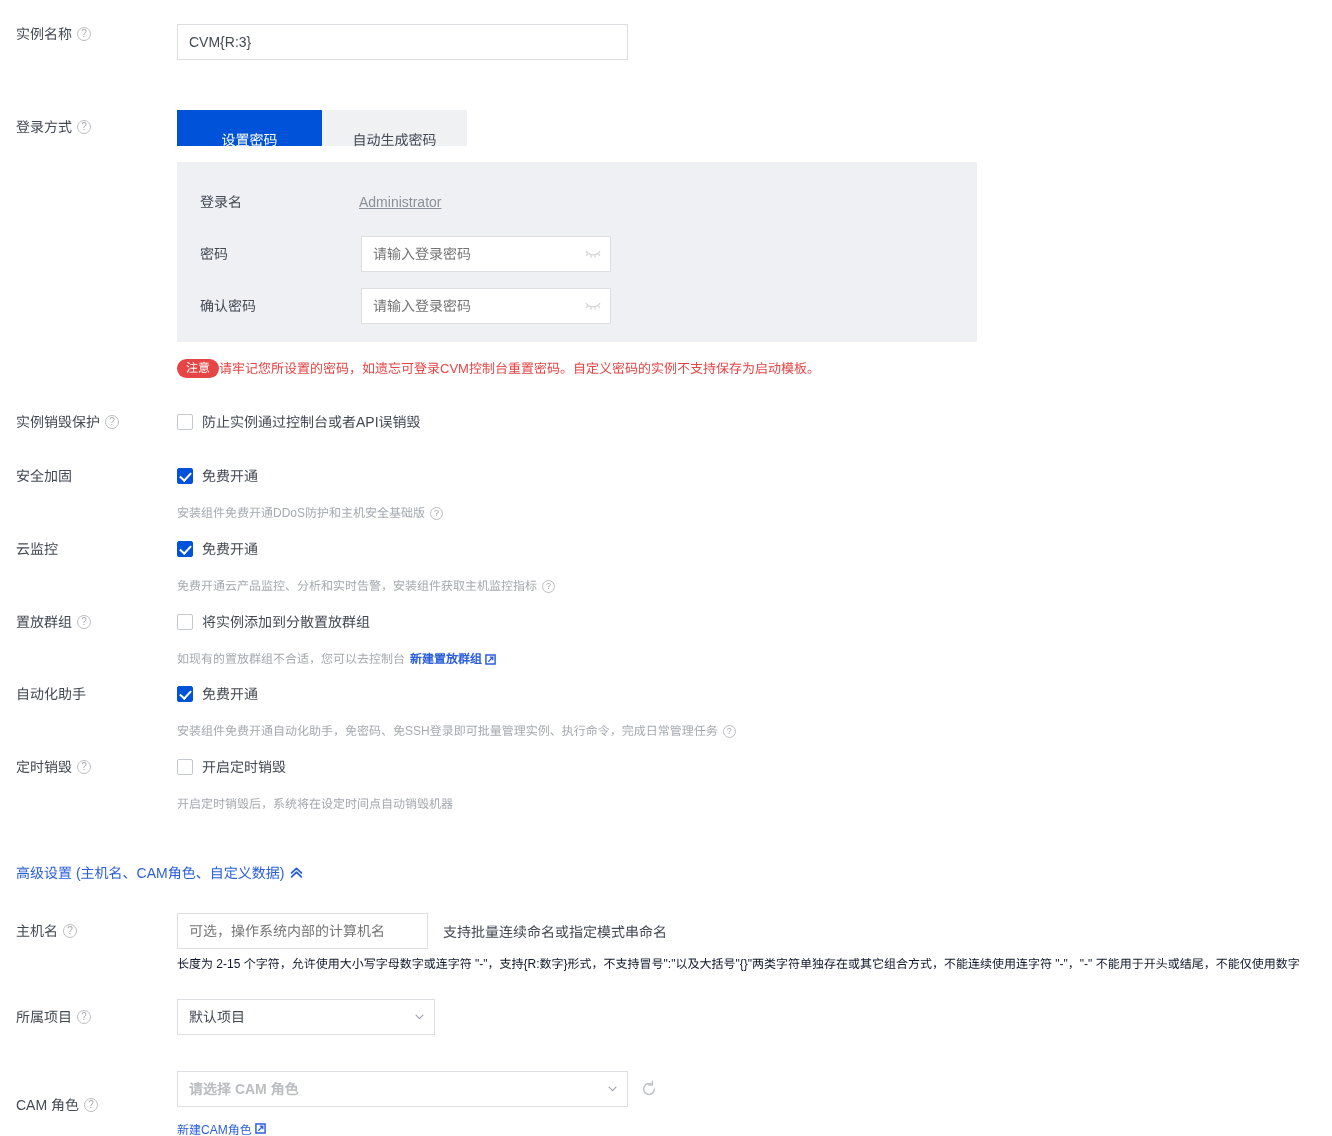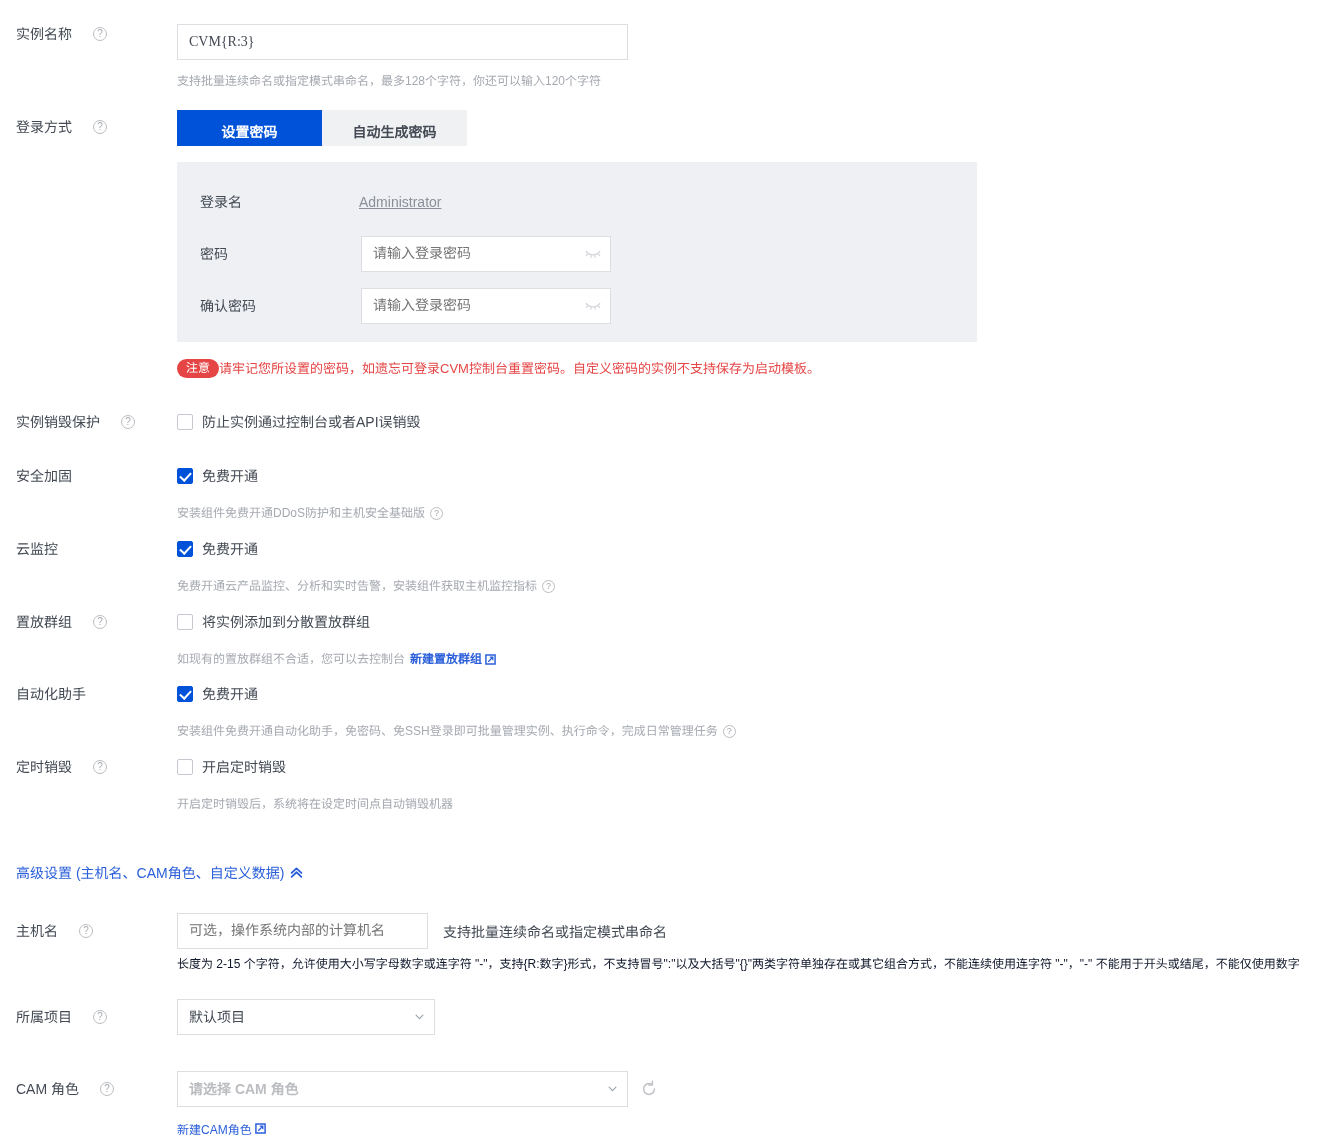--- a/index.html
+++ b/index.html
@@ -13,55 +13,55 @@
     overflow: hidden;
   }
   .page { position: relative; width: 1332px; height: 1136px; }
 
   
   .row { position: absolute; left: 0; width: 1332px; }
   .label {
     position: absolute; left: 16px; top: 0;
     font-size: 14px; color: #444a54; line-height: 20px;
     white-space: nowrap;
-    display: flex; align-items: center; gap: 21px;
+    display: flex; align-items: center; gap: 5px;
   }
   .field { position: absolute; left: 177px; top: 0; }
 
   
   .help {
     display: inline-block; width: 14px; height: 14px;
     border: 1px solid #bbbdc1; border-radius: 50%;
     font-size: 10px; line-height: 12px; text-align: center;
     color: #a6a9ad; font-family: "Liberation Sans", sans-serif;
     vertical-align: middle; position: relative; top: 0px;
   }
   .help.sm { width: 13px; height: 13px; font-size: 9px; line-height: 11px; }
 
   
   .input {
     border: 1px solid #dcdee2; background: #fff;
     height: 36px; line-height: 34px;
     font-size: 14px; color: #444a54;
     padding: 0 11px; display: block;
-    font-family: Liberation Serif, serif;
+    font-family: Liberation Sans, sans-serif;
   }
   .input.ph { color: #bbbdc1; }
 
   .hint {
     font-size: 12px; color: #a5a9b0; line-height: 18px;
     display: flex; align-items: center; gap: 5px;
     white-space: nowrap;
   }
 
   
   .segbtn {
     display: inline-block; height: 36px; line-height: 36px;
     font-size: 14px; text-align: center; cursor: pointer;
-    padding: 4px 20px; min-width: 145px; font-weight: bold;
+    padding: 12px 20px; min-width: 145px;
   }
   .segbtn.active { background: #0052d9; color: #ffffff; }
   .segbtn.idle { background: #f0f1f3; color: #444a54; }
 
   
   .panel {
     position: absolute; left: 177px; top: 162px;
     width: 800px; height: 180px;
     background: #eef0f3;
     padding-left: 13px;
@@ -141,21 +141,20 @@
 
 <div class="page">
 
   <div class="row" style="top:24px;">
     <div class="label">
       <span>实例名称</span>
       <span class="help">?</span>
     </div>
     <div class="field">
       <input class="input" style="width: 451px;" value="CVM{R:3}">
-      <div class="hint" style="margin-top:12px;">支持批量连续命名或指定模式串命名，最多128个字符，你还可以输入120个字符</div>
     </div>
   </div>
 
   <div class="row" style="top:110px;">
     <div class="label" style="top:7px;">
       <span>登录方式</span>
       <span class="help">?</span>
     </div>
     <div class="field">
       <span class="segbtn active">设置密码</span><span class="segbtn idle">自动生成密码</span>
@@ -318,21 +317,21 @@
       <div class="select" style="width:258px;">
         <span>默认项目</span>
         <svg class="caret" viewBox="0 0 10 7">
           <path d="M1 1.4 L5 5.4 L9 1.4" fill="none" stroke="#9aa0a8" stroke-width="1.3" stroke-linecap="round" stroke-linejoin="round"></path>
         </svg>
       </div>
     </div>
   </div>
 
   <div class="row" style="top:1071px;">
-    <div class="label" style="top:8px;">
+    <div class="label" style="top:24px;">
       <span>CAM 角色</span>
       <span class="help">?</span>
     </div>
     <div class="field">
       <div class="select ph" style="width:451px;font-weight:bold;">
         <span>请选择 CAM 角色</span>
         <svg class="caret" viewBox="0 0 10 7">
           <path d="M1 1.4 L5 5.4 L9 1.4" fill="none" stroke="#9aa0a8" stroke-width="1.3" stroke-linecap="round" stroke-linejoin="round"></path>
         </svg>
       </div>

